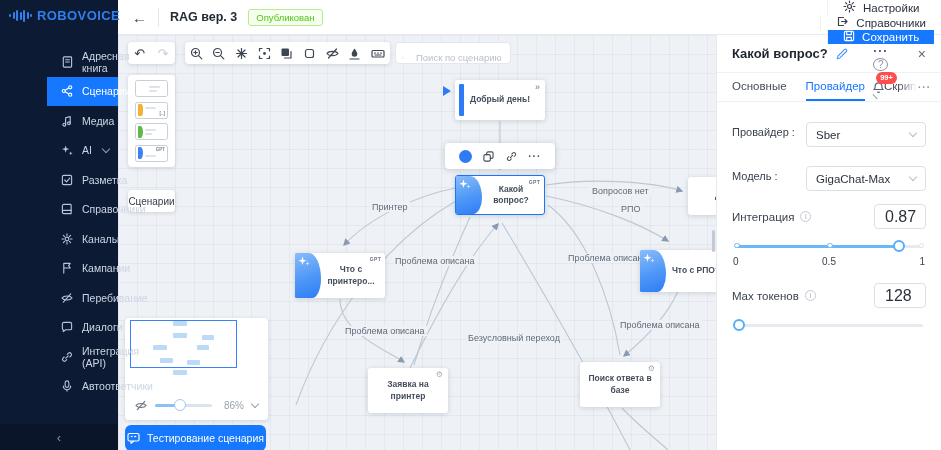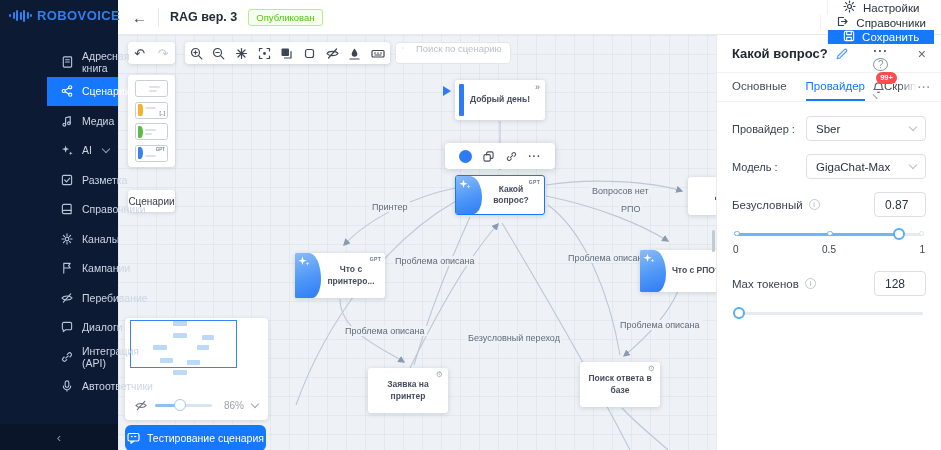--- a/index.html
+++ b/index.html
@@ -44,21 +44,21 @@
   
   .canvas { position:absolute; left:118px; top:35px; width:598px; height:415px; background:#eef1f5;
     background-image: linear-gradient(rgba(120,135,160,.08) 1px, transparent 1px), linear-gradient(90deg, rgba(120,135,160,.08) 1px, transparent 1px);
     background-size: 19px 19px; overflow:hidden; z-index:5; }
   .card { position:absolute; background:#fff; border-radius:4px; box-shadow:0 1px 4px rgba(30,40,60,.15); }
   .tool-row { display:flex; align-items:center; justify-content:space-around; }
   .ticon { display:flex; align-items:center; justify-content:center; cursor:pointer; color:#3f4653; }
   .ticon svg { stroke:#3f4653; fill:none; stroke-width:1.2; stroke-linecap:round; stroke-linejoin:round; }
   .undo { font-size:13px; color:#3f4653; cursor:pointer; }
   .redo { font-size:13px; color:#c8cdd6; cursor:pointer; }
-  .search-box { position:absolute; left:277px; top:7px; width:116px; height:22px; background:#fff; border:1px solid #e3e6ea; border-radius:4px; display:flex; align-items:flex-start; padding:0 6px; gap:12px; }
+  .search-box { position:absolute; left:277px; top:7px; width:116px; height:22px; background:#fff; border:1px solid #e3e6ea; border-radius:4px; display:flex; align-items:flex-end; padding:0 6px; gap:12px; }
   .search-box svg { stroke:#b3bac4; fill:none; stroke-width:1.3; }
   .search-box input { border:none; outline:none; width:88px; font-size:9.5px; color:#333; font-family:"Liberation Sans",sans-serif; background:transparent; }
   .search-box input::placeholder { color:#b9bfc9; }
 
   
   .palette { left:10px; top:40px; width:47px; height:92px; padding:5px 0; display:flex; flex-direction:column; align-items:center; justify-content:space-between; }
   .pal-item { position:relative; width:33px; height:17px; background:#fff; border:1px solid #c9cfd8; border-radius:2.5px; cursor:pointer; }
   .pal-line { position:absolute; left:13px; width:11px; height:2px; background:#dfe3e9; border-radius:1px; }
   .pal-bar { position:absolute; left:1.5px; top:1.5px; bottom:1.5px; width:5px; border-radius:1px 40% 40% 1px; }
   .pal-tag { position:absolute; font-size:4.5px; color:#7a8494; font-weight:bold; }
@@ -109,26 +109,26 @@
   .p-title { font-size:13px; font-weight:bold; color:#1f2630; }
   .p-edit { cursor:pointer; display:flex; }
   .p-close { margin-left:auto; color:#5d6673; font-size:14px; cursor:pointer; line-height:1; }
   .p-tabs { display:flex; align-items:stretch; height:30px; border-top:1px solid #f0f1f4; border-bottom:1px solid #eef0f3; padding:0 15px; gap:19px; position:relative; overflow:hidden; }
   .p-tab { font-size:11.5px; color:#454c58; white-space:nowrap; display:flex; align-items:center; cursor:pointer; border-bottom:2px solid transparent; }
   .p-tab.active { color:#1677ff; border-bottom:2px solid #1677ff; }
   .p-tabs-more { position:absolute; right:0; top:0; bottom:0; display:flex; align-items:center; background:linear-gradient(90deg,rgba(255,255,255,0),#fff 40%); padding:0 10px 0 18px; color:#8a919c; font-size:10px; letter-spacing:1px; font-weight:bold; cursor:pointer; }
   .p-body { padding:14px 15px; }
   .f-row { display:flex; align-items:center; margin-bottom:13px; }
   .f-label { font-size:11px; color:#3a4150; width:74px; flex:none; }
-  .f-select { flex:1; height:25px; border:1px solid #dcdfe4; border-radius:4px; display:flex; align-items:center; justify-content:space-between; padding:0 9px; font-size:11.5px; color:#2b313d; cursor:pointer; background:#fff; }
+  .f-select { flex:1; height:25px; border:1px solid #dcdfe4; border-radius:4px; display:flex; align-items:center; justify-content:space-between; padding:0 9px; font-size:11.5px; color:#2b313d; cursor:pointer; background:#fff;margin-top:6px; }
   .chev { width:6px; height:6px; border-right:1.3px solid #b6bcc6; border-bottom:1.3px solid #b6bcc6; transform:rotate(45deg); margin-top:-3px; flex:none; }
   .t-row { display:flex; align-items:center; justify-content:space-between; margin:4px 0 10px; }
   .t-label { font-size:11.5px; color:#3a4150; display:flex; gap:6px; align-items:center; }
   .info { width:11px; height:11px; border:1px solid #c3c9d2; border-radius:50%; font-size:7.5px; color:#a8afba; display:flex; align-items:center; justify-content:center; font-style:normal; }
-  .num-box { width:52px; height:25px; border:1px solid #dcdfe4; border-radius:4px; font-size:12px; color:#2b313d; padding-left:10px; outline:none; font-family:"Liberation Sans",sans-serif; }
+  .num-box { width:52px; height:25px; border:1px solid #dcdfe4; border-radius:4px; font-size:16px; color:#2b313d; padding-left:10px; outline:none; font-family:"Liberation Sans",sans-serif; }
   .slider { position:relative; height:14px; margin:2px 3px 0; }
   .sl-track { position:absolute; top:5.5px; left:0; right:0; height:3.5px; background:#e7ebf0; border-radius:2px; }
   .sl-fill { position:absolute; top:5.5px; left:0; height:3.5px; background:#6ab7f9; border-radius:2px; }
   .sl-dot { position:absolute; top:3.5px; width:5.5px; height:5.5px; background:#fff; border:1.5px solid #6ab7f9; border-radius:50%; }
   .sl-dot.off { border-color:#e0e5ea; }
   .sl-handle { position:absolute; top:0.5px; width:12px; height:12px; background:#fff; border:2px solid #56adf8; border-radius:50%; cursor:pointer; z-index:2; }
   .sl-marks { display:flex; justify-content:space-between; font-size:10px; color:#3a4150; margin:3px 1px 16px; }
 </style>
 </head>
 <body>
@@ -583,21 +583,21 @@
     </div>
     <div class="f-row">
       <span class="f-label">Модель :</span>
       <div class="f-select">
         <span>GigaChat-Max</span>
         <span class="chev"></span>
       </div>
     </div>
     <div class="t-row">
       <span class="t-label">
-        <span>Безусловный</span>
+        <span>Интеграция</span>
         <i class="info">i</i>
       </span>
       <input class="num-box" value="0.87" style="">
     </div>
     <div class="slider">
       <span class="sl-track"></span>
       <span class="sl-fill" style="width:87%"></span>
       <span class="sl-dot" style="left:-1px"></span>
       <span class="sl-dot" style="left:49%"></span>
       <span class="sl-dot off" style="right:-1px"></span>

